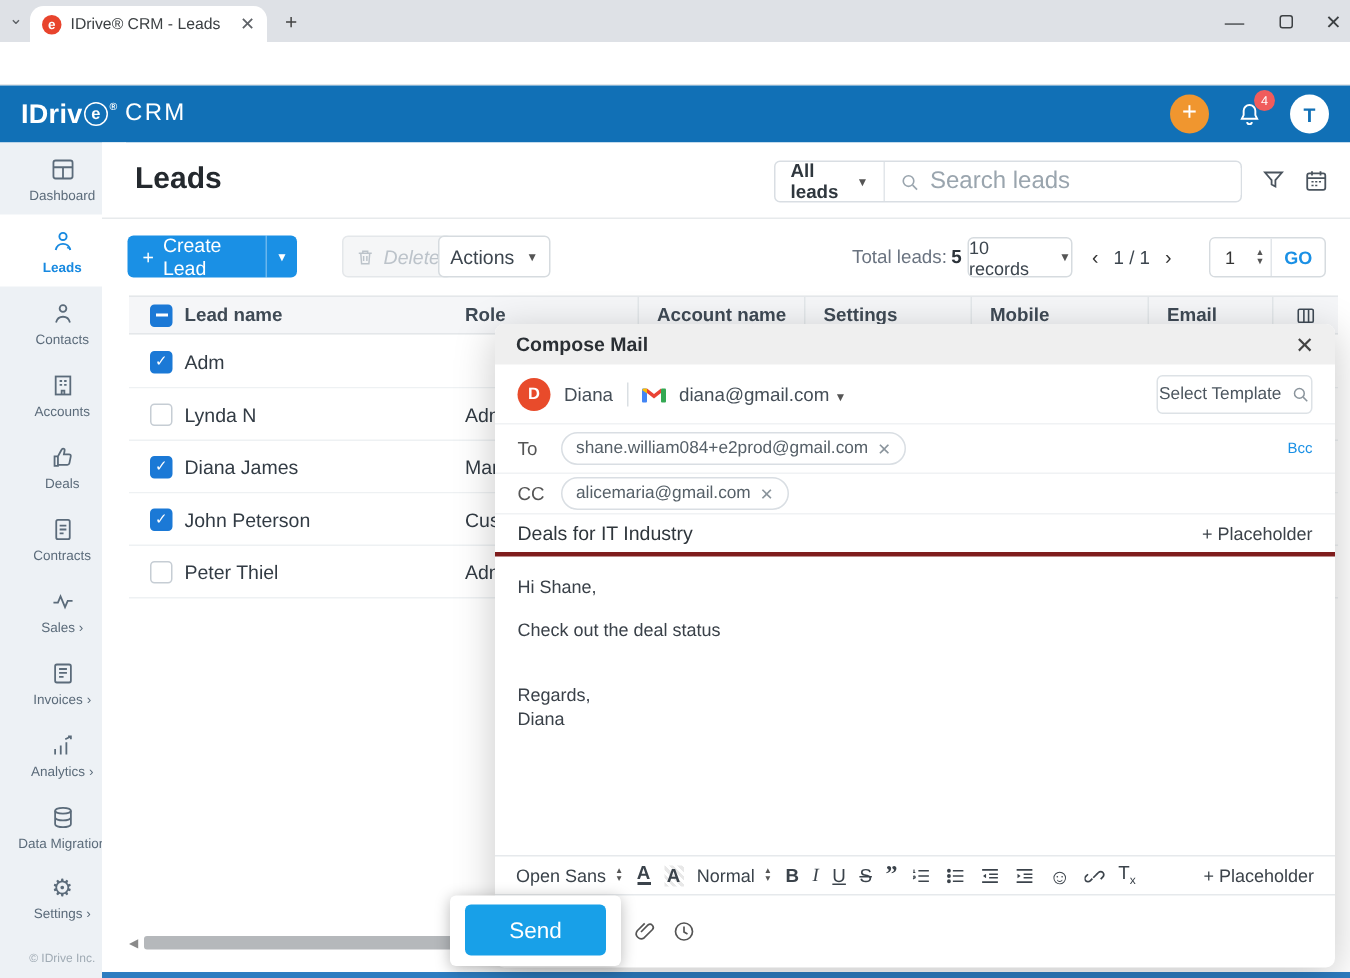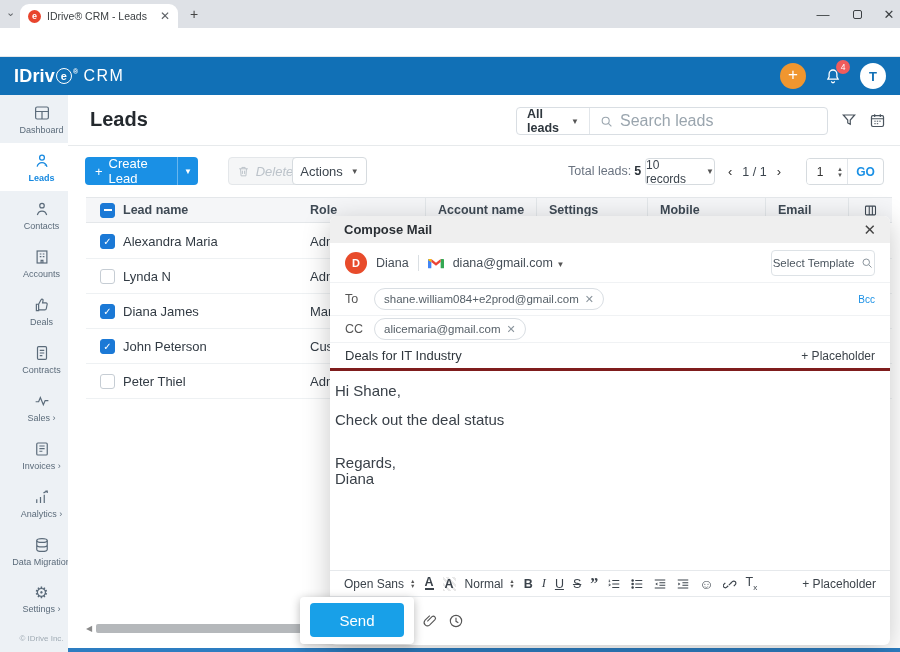--- a/index.html
+++ b/index.html
@@ -105,21 +105,21 @@
   .vdiv { width:1px; height:16px; background:#dadfe3; }
   .tmplbox { margin-left:auto; width:104px; height:26px; border:1px solid #dde2e6; border-radius:4px; display:flex; align-items:center; justify-content:center; gap:7px; font-size:11.5px; color:#4c565f; }
   .mto { height:33px; gap:9px; } .mcc { height:27px; gap:9px; }
   .flabel { font-size:12.5px; color:#555; width:20px; }
   .chip { display:flex; align-items:center; gap:6px; border:1px solid #d9dee3; border-radius:11px; height:22px; padding:0 9px; font-size:11.5px; color:#566068; background:#fff; }
   .chip .x { color:#8a949c; font-size:11px; }
   .bcc { margin-left:auto; color:#1a90e5; font-size:10px; }
   .msub { height:28px; border-bottom:3px solid #7f1d1d; }
   .subject { font-size:13px; color:#2f363c; }
   .phbtn { margin-left:auto; font-size:12px; color:#3c434a; }
-  .mbody { height:199px; padding:13px 5px; font-size:15px; color:#3a4149; line-height:14px; }
+  .mbody { height:199px; padding:13px 15px; font-size:12px; color:#3a4149; line-height:14px; }
   .bl2 { margin-top:15px; } .bl3 { margin-top:29px; } .bl4 { margin-top:2px; }
   .mtoolbar { height:27px; border-top:1px solid #e6e9ec; border-bottom:1px solid #e6e9ec; display:flex; align-items:center; padding:0 14px; gap:9px; font-size:12px; color:#3b434b; }
   .tb { display:flex; align-items:center; gap:4px; }
   .updown { display:flex; flex-direction:column; font-size:5.5px; line-height:5px; color:#555; margin-left:2px; }
   .tbtn { font-size:12.5px; color:#3b434b; }
   .bold { font-weight:bold; } .ital { font-style:italic; font-family:"Liberation Serif",serif; }
   .und { text-decoration:underline; } .strike { text-decoration:line-through; }
   .quote { font-family:"Liberation Serif",serif; font-size:16px; font-weight:bold; line-height:10px; }
   .fontcolor { font-weight:bold; border-bottom:2px solid #3b434b; line-height:11px; }
   .hilite { font-weight:bold; background:repeating-linear-gradient(45deg,#e8e8e8 0 2px,#fff 2px 4px); padding:0 2px; }
@@ -366,21 +366,20 @@
         <rect x="4" y="5" width="16" height="14" rx="1.5"></rect>
         <path d="M10 5v14M15 5v14"></path>
       </svg>
   </span>
 </div>
 
 <div class="abs trow" style="top:224px">
   <span class="c-check">
       <span class="cb on">✓</span>
     </span>
-  <span class="c-name">Alexandra Maria</span>
   <span class="c-role">Adm</span>
 </div>
 <div class="abs trow" style="top:259px">
   <span class="c-check">
       <span class="cb"></span>
     </span>
   <span class="c-name">Lynda N</span>
   <span class="c-role">Adm</span>
 </div>
 <div class="abs trow" style="top:294px">

